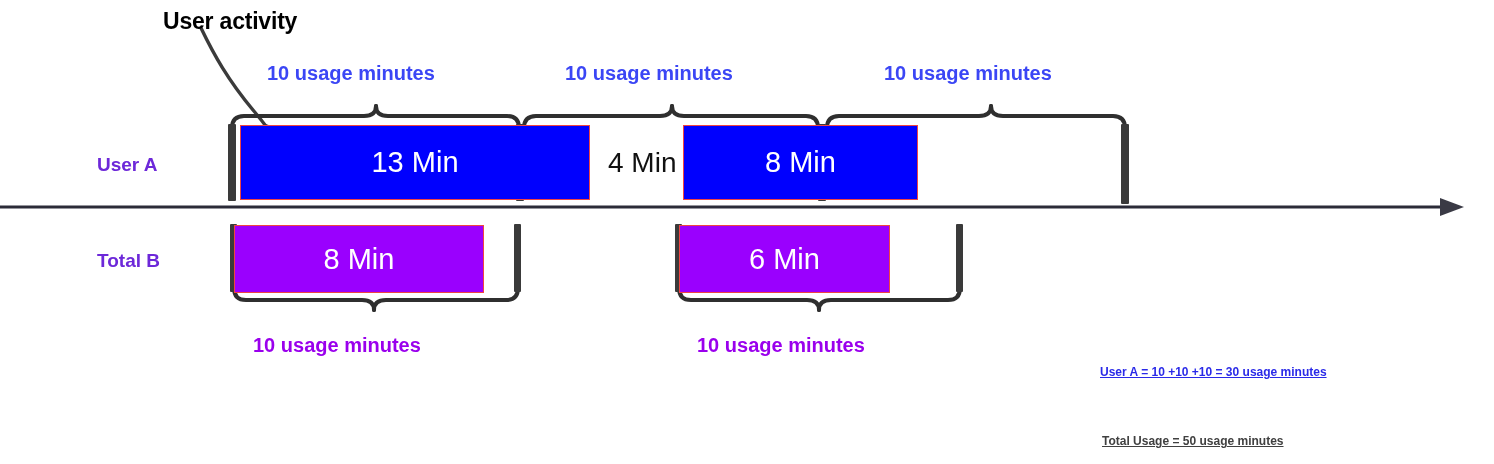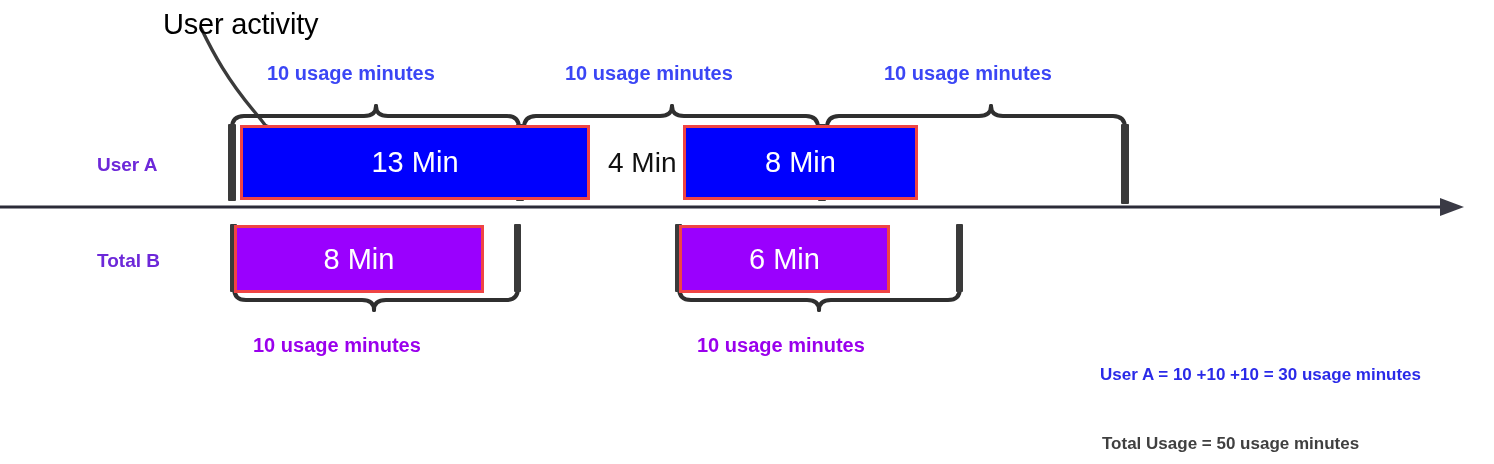--- a/index.html
+++ b/index.html
@@ -8,55 +8,55 @@
     font-family:"Liberation Sans", sans-serif;
     overflow:hidden;
   }
   #stage{position:relative;width:1494px;height:464px;background:#fff;}
 
   svg.layer{position:absolute;left:0;top:0;width:1494px;height:464px;}
 
   .txt{position:absolute;white-space:nowrap;}
 
   .title-annot{
-    font-size:29px;font-weight:normal;color:#000000;
+    font-size:23px;font-weight:bold;color:#000000;
     letter-spacing:-0.2px;
   }
   .row-label{
     font-size:19px;font-weight:bold;color:#6d28d9;
   }
   .brace-label{
     font-size:20px;font-weight:bold;
   }
   .blue-label{color:#3b46f5;}
   .purple-label{color:#9a00ed;}
 
   .bar{
     position:absolute;
     box-sizing:border-box;
     display:flex;align-items:center;justify-content:center;
     color:#ffffff;
     font-size:29px;
     font-weight:normal;
-    border:3px solid #ef4444;
+    border:1px solid #ef4444;
   }
   .bar-blue{background:#0000fe;}
   .bar-purple{background:#9a00fe;}
 
   .gap-label{
     font-size:28px;color:#111111;
   }
 
   .tick{
     position:absolute;background:#3a3a3a;border-radius:1px;
   }
 
   .summary{
     position:absolute;
-    font-size:17px;font-weight:bold;white-space:nowrap;
+    font-size:12px;font-weight:bold;white-space:nowrap;text-decoration:underline;
   }
   .sum-blue{color:#2a2ae8;}
   .sum-purple{color:#9a00ed;}
   .sum-black{color:#404040;}
 </style>
 </head>
 <body>
 
 <div id="stage">
 

